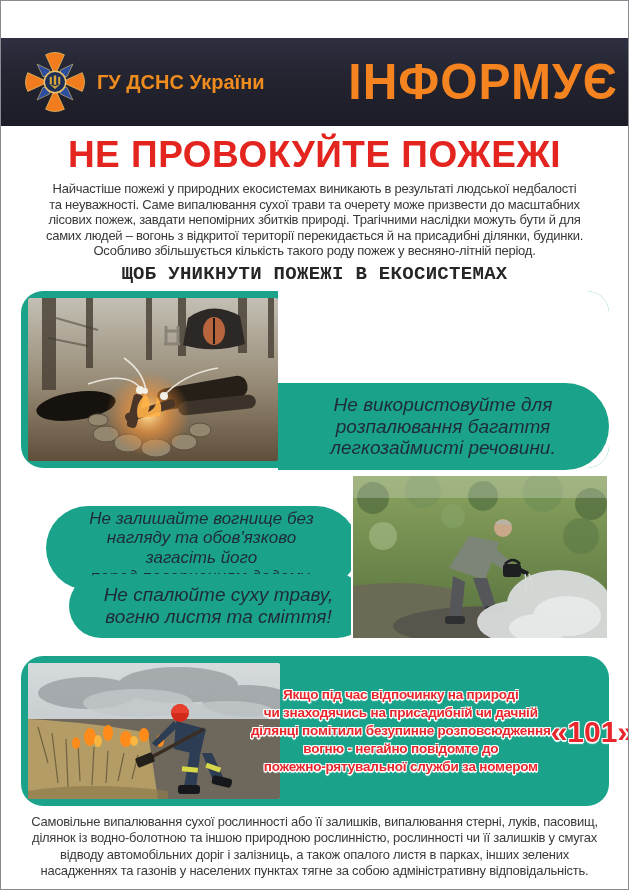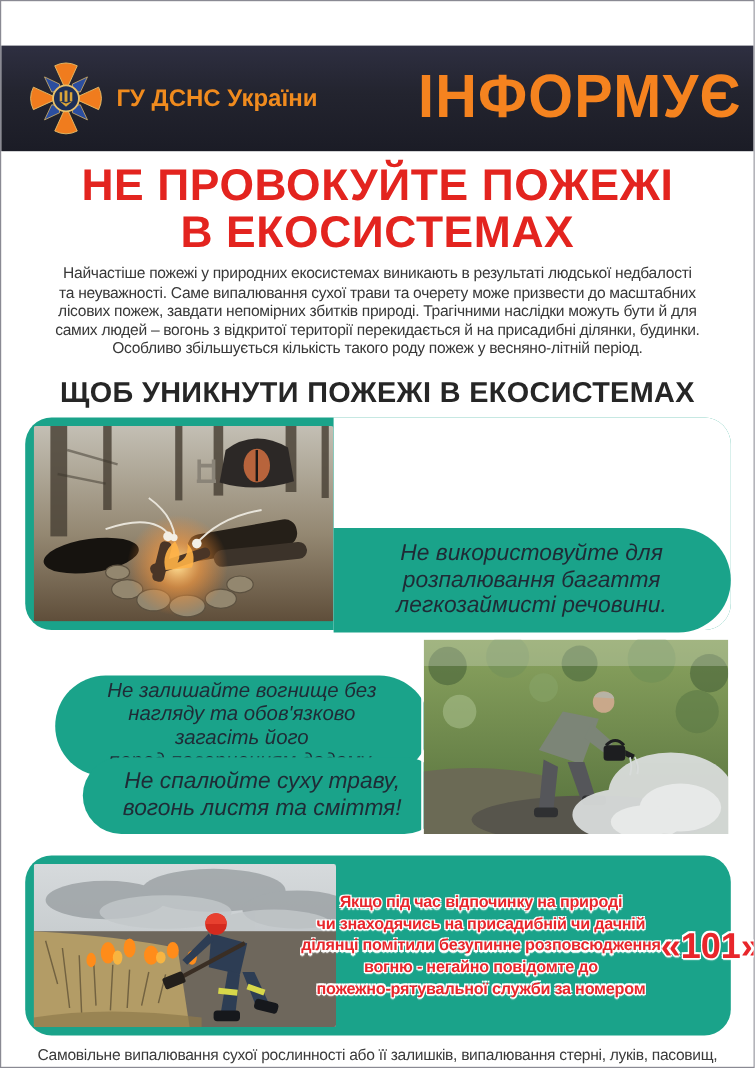--- a/index.html
+++ b/index.html
@@ -11,21 +11,21 @@
   .emblem{width:60px;height:62px;margin-left:24px;flex:0 0 auto;}
   .org{margin-left:12px;color:#f08b1e;font-weight:bold;font-size:20px;line-height:26px;}
   .informs{margin-left:auto;margin-right:10px;color:#f5831f;font-weight:bold;font-size:48px;letter-spacing:1px;line-height:1;transform:scaleY(1.06);}
 
   
   .title{margin-top:9px;text-align:center;color:#e3241f;font-weight:bold;font-size:37px;line-height:39px;letter-spacing:.5px;}
 
   
   .intro{margin-top:7px;text-align:center;color:#383838;font-size:13px;line-height:15.6px;letter-spacing:-0.25px;white-space:pre;overflow:hidden;}
 
-  .subheading{margin-top:16px;text-align:center;color:#262626;font-weight:bold;font-size:24px;letter-spacing:.3px;}
+  .subheading{margin-top:4px;text-align:center;color:#262626;font-weight:bold;font-size:19px;letter-spacing:.3px;font-family:Liberation Mono, monospace;}
 
   
   .panel{position:relative;width:588px;margin:6px auto 0;background:#1aa38a;border-radius:22px;}
   .panel1{height:177px;}
   .panel3{height:150px;margin-top:14px;}
   .photo-frame{position:absolute;left:7px;top:7px;overflow:hidden;border-radius:2px;}
   .photo-frame svg{display:block;}
 
   
   .p1-right{position:absolute;left:257px;top:0;width:331px;height:177px;background:#fff;border-radius:0 22px 22px 0;}
@@ -82,21 +82,20 @@
       </g>
     </svg>
     <div class="org">
       <div>ГУ ДСНС України</div>
     </div>
     <div class="informs">ІНФОРМУЄ</div>
   </div>
 
   <div class="title">
     <div>НЕ ПРОВОКУЙТЕ ПОЖЕЖІ</div>
-    <div>В ЕКОСИСТЕМАХ</div>
   </div>
 
   <div class="intro">Найчастіше пожежі у природних екосистемах виникають в результаті людської недбалості
 та неуважності. Саме випалювання сухої трави та очерету може призвести до масштабних
 лісових пожеж, завдати непомірних збитків природі. Трагічними наслідки можуть бути й для
 самих людей – вогонь з відкритої території перекидається й на присадибні ділянки, будинки.
 Особливо збільшується кількість такого роду пожеж у весняно-літній період.</div>
 
   <div class="subheading">ЩОБ УНИКНУТИ ПОЖЕЖІ В ЕКОСИСТЕМАХ</div>
 
@@ -176,21 +175,21 @@
 легкозаймисті речовини.</div>
     </div>
   </div>
 
   <div class="sec2">
     <div class="bubble b3">Не залишайте вогнище без
 нагляду та обов'язково
 загасіть його
 перед поверненням додому.</div>
     <div class="bubble b4">Не спалюйте суху траву,
-вогонь листя та сміття!</div>
+вогню листя та сміття!</div>
     <div class="photo-frame" style="width:254px;height:162px;">
       <svg width="254" height="162" viewBox="0 0 254 162">
         <defs>
           <linearGradient id="grn" x1="0" y1="0" x2="0" y2="1">
             <stop offset="0" stop-color="#8aa35f"></stop>
               <stop offset="1" stop-color="#55703c"></stop>
           </linearGradient>
         </defs>
         <rect width="254" height="162" fill="url(#grn)"></rect>
         <g opacity="0.6">

